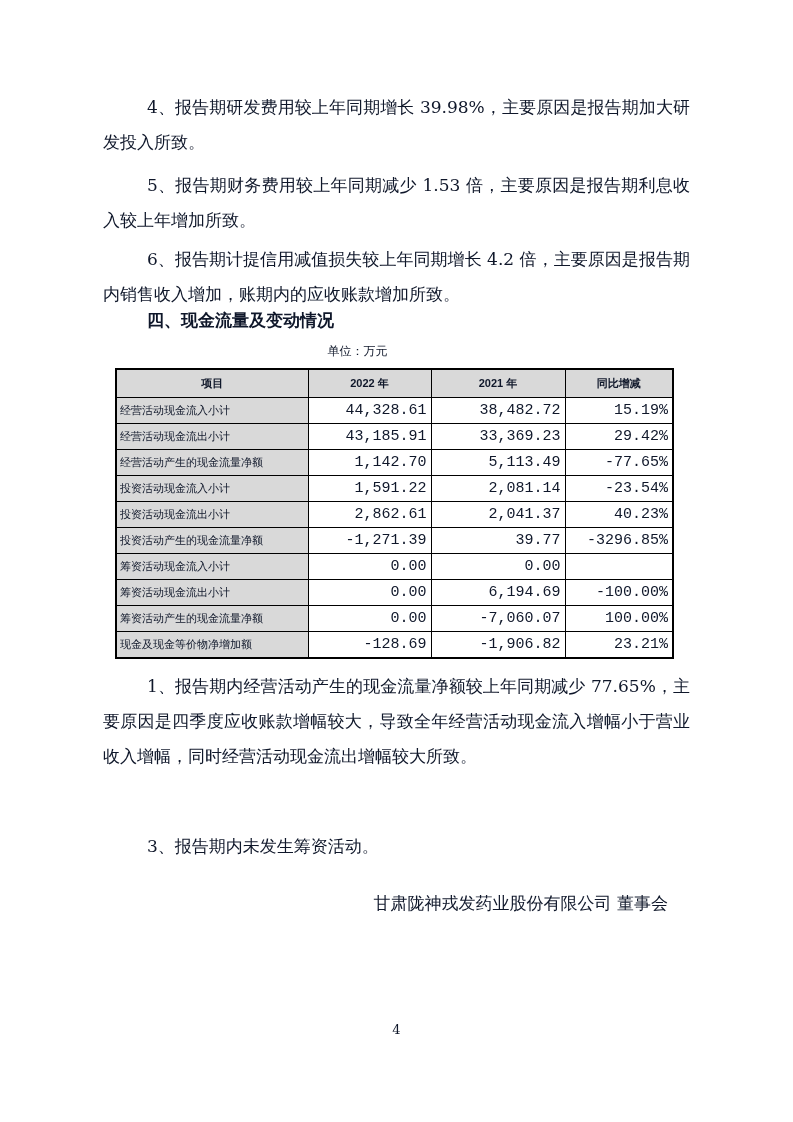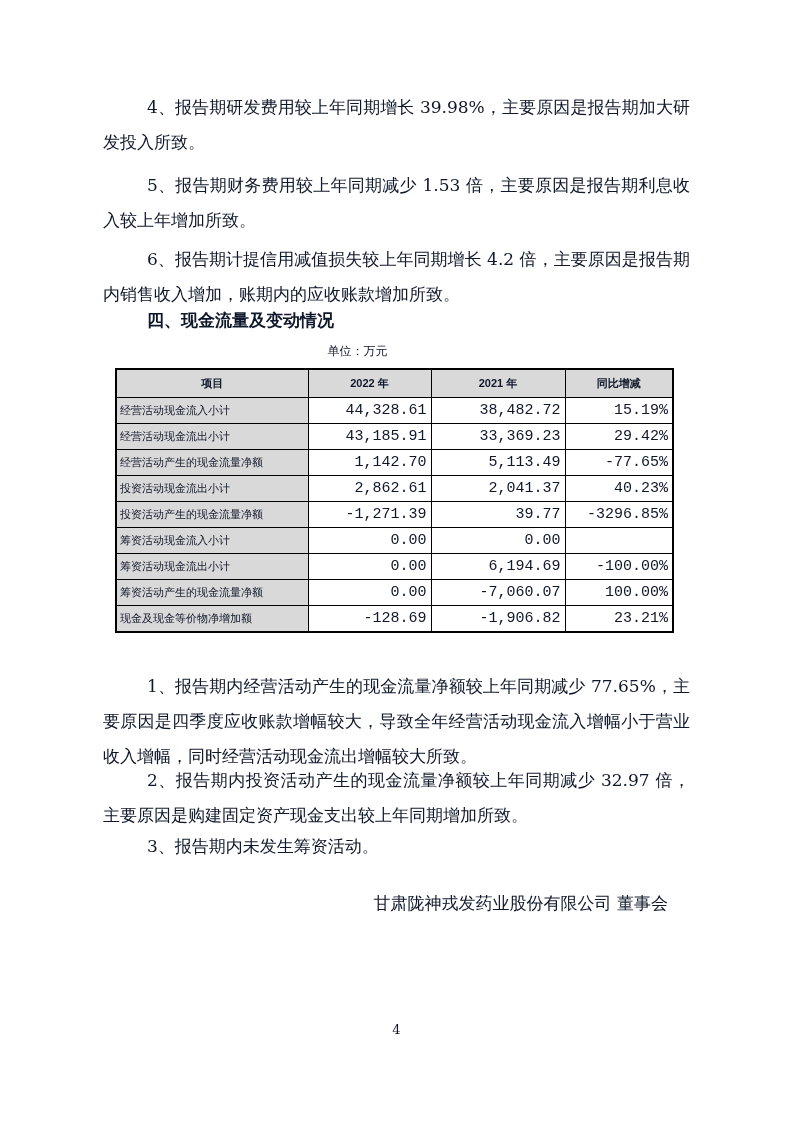--- a/index.html
+++ b/index.html
@@ -137,20 +137,26 @@
       <td class="t-num">33,369.23</td>
       <td class="t-num">29.42%</td>
     </tr>
     <tr>
       <td class="t-label">经营活动产生的现金流量净额</td>
       <td class="t-num">1,142.70</td>
       <td class="t-num">5,113.49</td>
       <td class="t-num">-77.65%</td>
     </tr>
     <tr>
+      <td class="t-label">投资活动现金流入小计</td>
+      <td class="t-num">1,591.22</td>
+      <td class="t-num">2,081.14</td>
+      <td class="t-num">-23.54%</td>
+    </tr>
+    <tr>
       <td class="t-label">投资活动现金流出小计</td>
       <td class="t-num">2,862.61</td>
       <td class="t-num">2,041.37</td>
       <td class="t-num">40.23%</td>
     </tr>
     <tr>
       <td class="t-label">投资活动产生的现金流量净额</td>
       <td class="t-num">-1,271.39</td>
       <td class="t-num">39.77</td>
       <td class="t-num">-3296.85%</td>
@@ -176,20 +182,19 @@
     <tr>
       <td class="t-label">现金及现金等价物净增加额</td>
       <td class="t-num">-128.69</td>
       <td class="t-num">-1,906.82</td>
       <td class="t-num">23.21%</td>
     </tr>
   </tbody>
     </table>
 
   <div class="body-par" style="top:669px">1、报告期内经营活动产生的现金流量净额较上年同期减少 77.65%，主要原因是四季度应收账款增幅较大，导致全年经营活动现金流入增幅小于营业收入增幅，同时经营活动现金流出增幅较大所致。</div>
-  <div class="body-par" style="top:763px">2、报告期内投资活动产生的现金流量净额较上年同期减少 32.97 倍，主要原因是购建固定资产现金支出较上年同期增加所致。</div>
   <div class="body-par" style="top:829px">3、报告期内未发生筹资活动。</div>
 
   <div class="sig-line" style="top:886px">甘肃陇神戎发药业股份有限公司 董事会</div>
 
   <div class="page-number" style="top:1022px">4</div>
 
 </div>
 
 </body></html>

